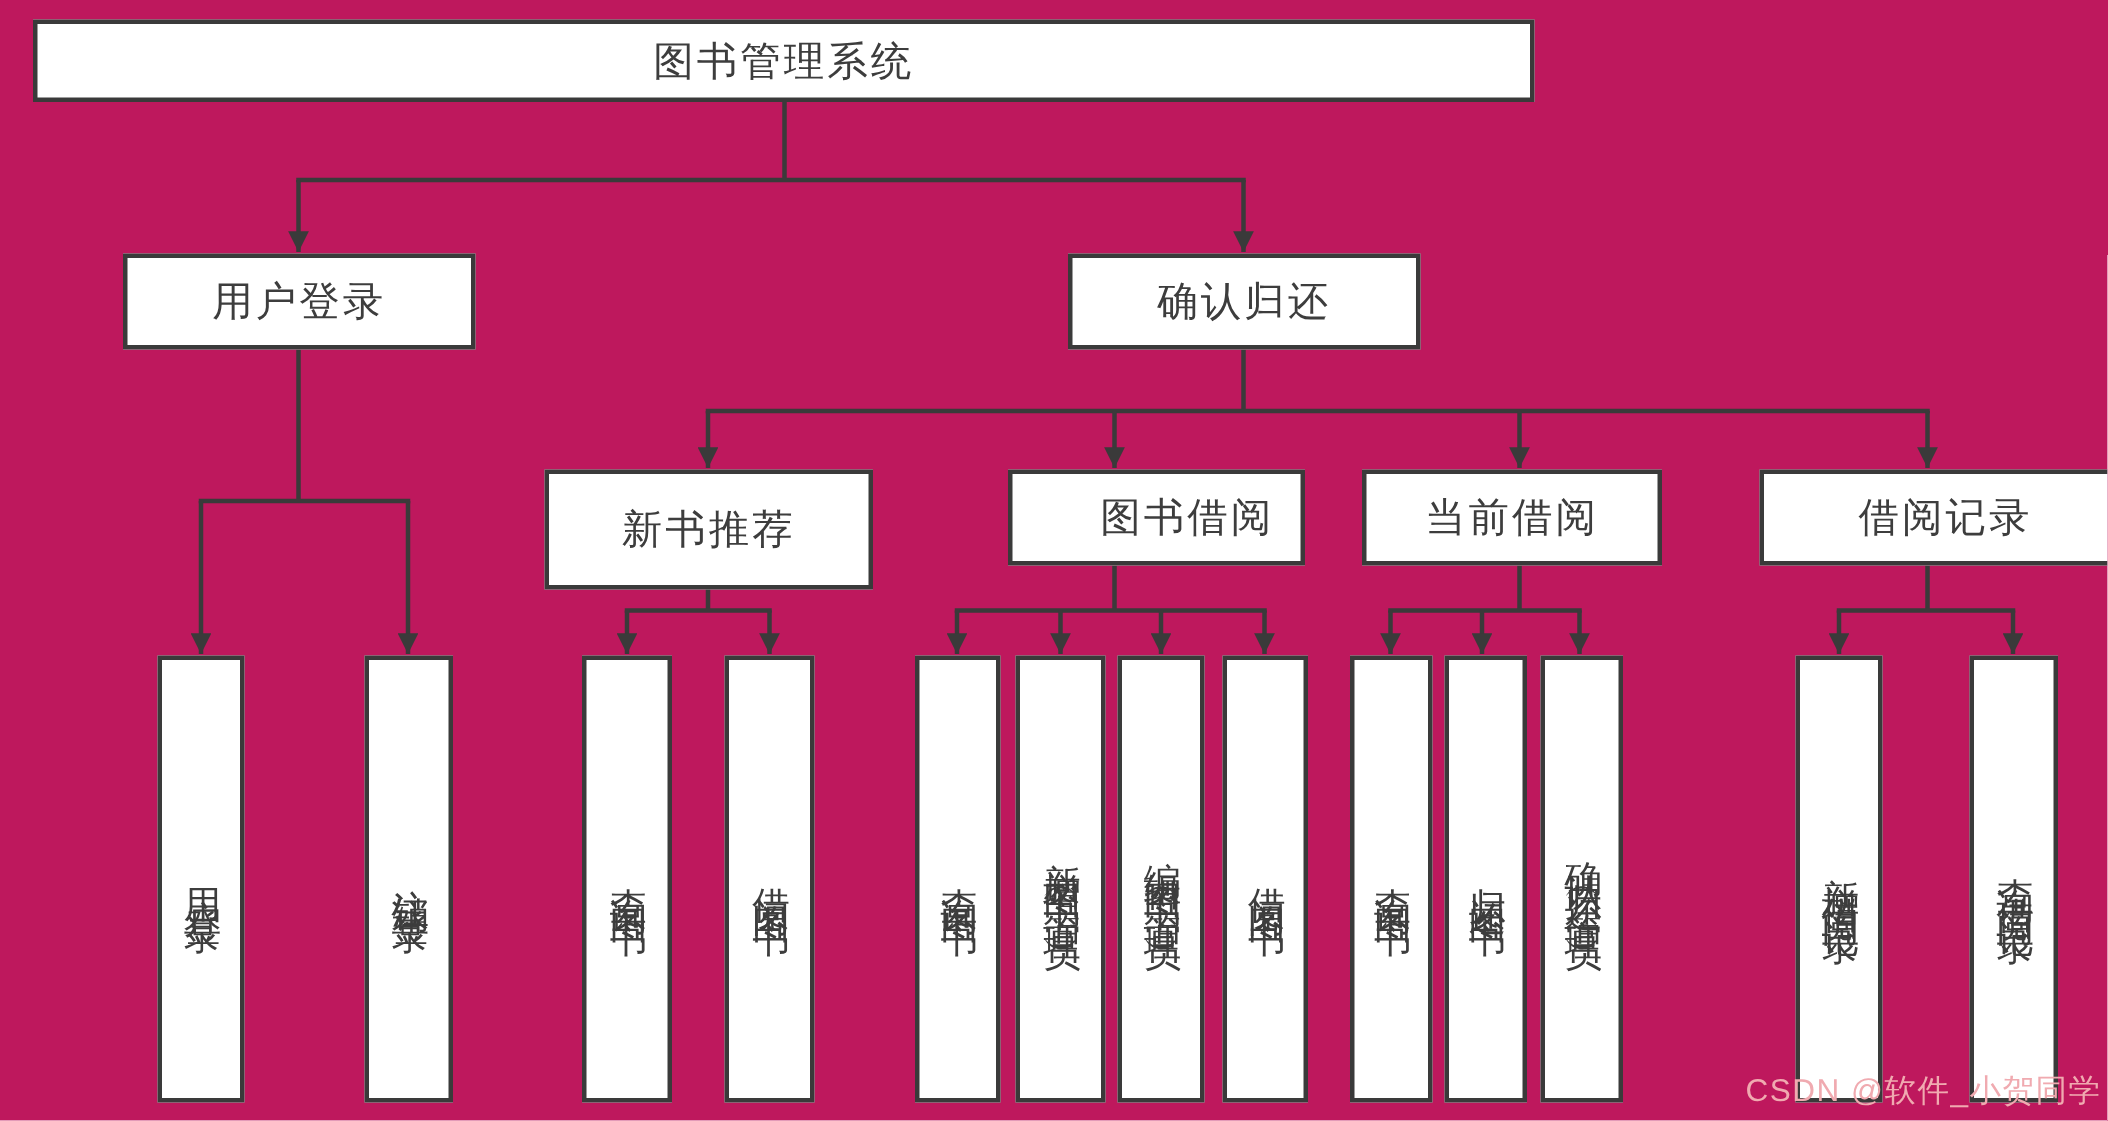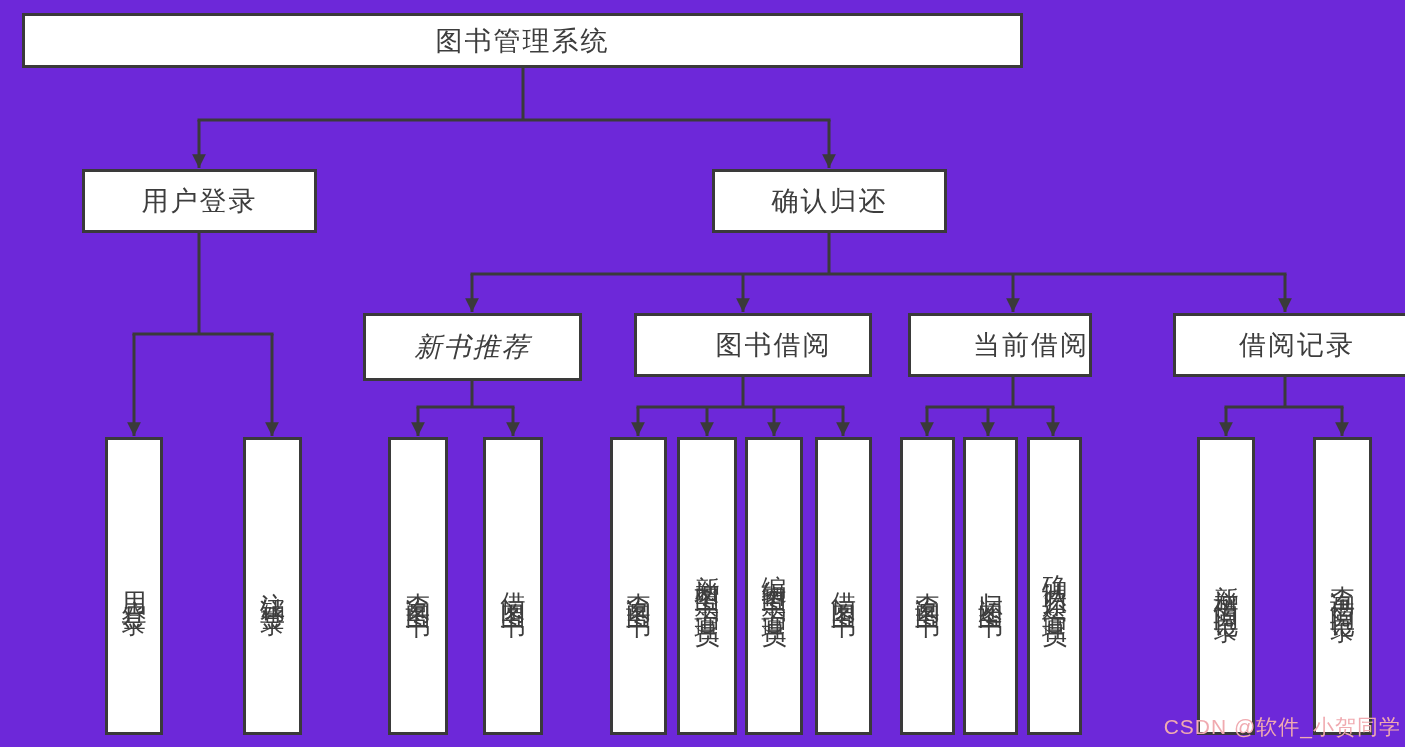--- a/index.html
+++ b/index.html
@@ -5,21 +5,21 @@
   html, body {
     margin: 0;
     padding: 0;
     background: #ffffff;
     font-family: "Liberation Sans", "DejaVu Sans", sans-serif;
   }
   .canvas {
     position: relative;
     width: 1405px;
     height: 747px;
-    background: #6d28d9;
+    background: #be185d;
     overflow: hidden;
   }
   .connector-svg {
     position: absolute;
     left: 0;
     top: 0;
     width: 1405px;
     height: 747px;
     pointer-events: none;
   }
@@ -113,27 +113,27 @@
     <span class="lbl">图书管理系统</span>
   </div>
 
   <div class="node" style="left:82px; top:169px; width:235px; height:64px;">
     <span class="lbl">用户登录</span>
   </div>
   <div class="node" style="left:712px; top:169px; width:235px; height:64px;">
     <span class="lbl">确认归还</span>
   </div>
 
-  <div class="node" style="left:363px; top:313px; width:219px; height:68px;font-style:italic;">
+  <div class="node" style="left:363px; top:313px; width:219px; height:80px;">
     <span class="lbl">新书推荐</span>
   </div>
-  <div class="node" style="left:634px; top:313px; width:238px; height:64px;padding-left:41px;">
+  <div class="node" style="left:672px; top:313px; width:198px; height:64px;padding-left:41px;">
     <span class="lbl">图书借阅</span>
   </div>
-  <div class="node" style="left:908px; top:313px; width:184px; height:64px;justify-content:flex-end;">
+  <div class="node" style="left:908px; top:313px; width:200px; height:64px;">
     <span class="lbl">当前借阅</span>
   </div>
   <div class="node" style="left:1173px; top:313px; width:248px; height:64px;">
     <span class="lbl">借阅记录</span>
   </div>
 
   <div class="node leaf" style="left:105px; top:437px; width:58px; height:298px;">
     <span class="lbl-v">用户登录</span>
   </div>
   <div class="node leaf" style="left:243px; top:437px; width:59px; height:298px;">

